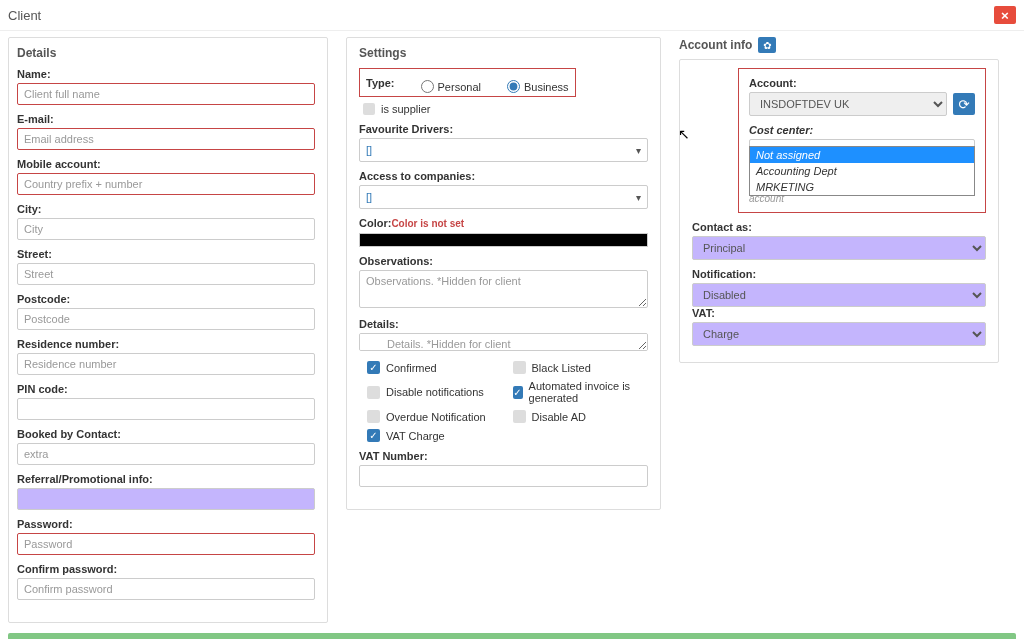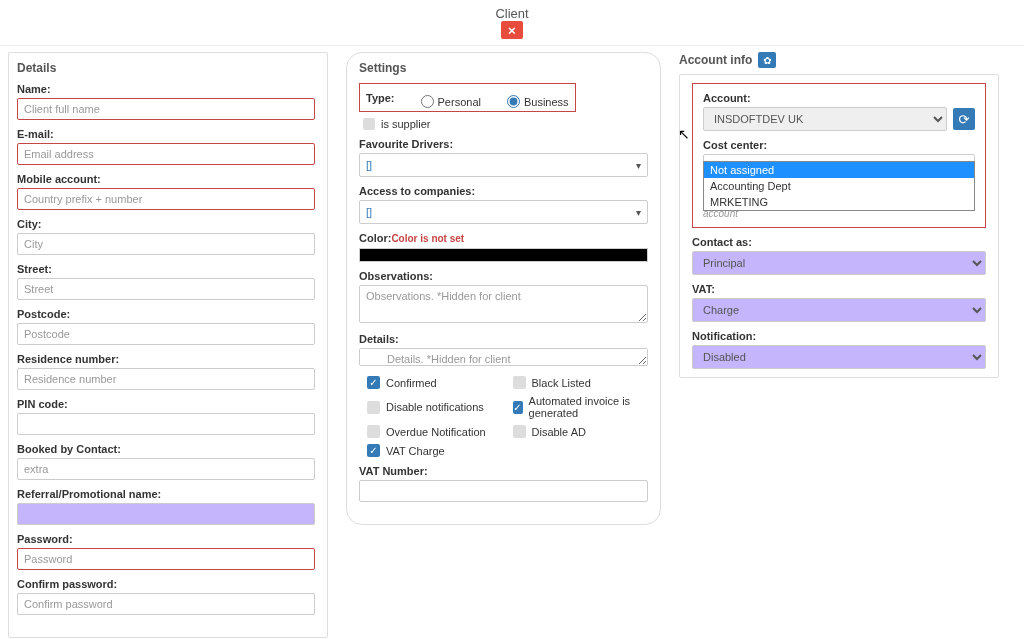--- a/index.html
+++ b/index.html
@@ -1,23 +1,23 @@
 <!DOCTYPE html>
 <html><head>
 <meta charset="utf-8">
 <style>
 * { box-sizing: border-box; margin: 0; padding: 0; font-family: Arial, Helvetica, sans-serif; }
 body { font-size: 11px; color: #333; background: #fff; }
-.header { padding: 6px 8px; display: flex; justify-content: space-between; align-items: center; border-bottom: 1px solid #eee; flex-direction: column; }
+.header { padding: 6px 8px; display: flex; justify-content: space-between; align-items: center; border-bottom: 1px solid #eee; }
 .header-title { font-size: 13px; color: #555; }
 .close-btn { background: #e74c3c; color: #fff; border: none; width: 22px; height: 18px; font-weight: bold; cursor: pointer; border-radius: 2px; }
 .columns { display: flex; gap: 18px; padding: 6px 8px 10px 8px; align-items: flex-start; }
 .panel { border: 1px solid #ddd; border-radius: 2px; padding: 8px 12px 14px 12px; }
 .col1 { width: 320px; padding-left: 8px; }
-.col2 { width: 315px; border-radius: 16px; }
+.col2 { width: 315px; }
 .col3 { width: 320px; }
 .panel-title { font-size: 12px; font-weight: bold; color: #555; margin-bottom: 8px; }
 .section-title-row { display: flex; align-items: center; gap: 6px; margin-bottom: 6px; }
 .cog-btn { background: #337ab7; border: none; color: #fff; width: 18px; height: 16px; border-radius: 2px; font-size: 10px; cursor: pointer; display: inline-flex; align-items: center; justify-content: center; }
 .field { margin-bottom: 8px; }
 .field label { display: block; font-weight: bold; font-size: 11px; margin-bottom: 3px; color: #333; }
 .field input[type="text"], .field input[type="password"], .field select, .field textarea {
   width: 100%; border: 1px solid #ccc; border-radius: 2px; padding: 4px 6px; font-size: 11px; color: #555;
 }
 .field textarea { resize: vertical; height: 38px; }
@@ -32,25 +32,25 @@
 .select-like { border: 1px solid #ccc; border-radius: 2px; padding: 4px 6px; display: flex; justify-content: space-between; align-items: center; cursor: pointer; height: 24px; }
 .select-like .caret::after { content: "▾"; color: #555; font-size: 10px; }
 .tiny-open-bracket { color: #337ab7; font-weight: normal; font-size: 11px; }
 .color-note { color: #c64545; font-size: 10px; }
 .color-swatch { width: 100%; height: 14px; border: 1px solid #ccc; background: #000; margin-top: 4px; }
 .chk-grid { display: grid; grid-template-columns: 1fr 1fr; gap: 6px 10px; margin: 6px 0 8px 8px; }
 .chk-item { display: flex; align-items: center; gap: 6px; font-size: 11px; }
 .chk-box { width: 13px; height: 13px; border-radius: 2px; display: inline-flex; align-items: center; justify-content: center; font-size: 10px; color: #fff; }
 .chk-off { background: #ddd; }
 .chk-on { background: #337ab7; }
-.account-box { border: 1px solid #c64545; padding: 8px 10px; margin-bottom: 8px; position: relative; }
+.account-box { border: 1px solid #c64545; padding: 8px 10px; margin-bottom: 8px; position: relative; margin-left: 46px; }
 .account-row { display: flex; gap: 6px; align-items: center; }
 .account-row select { flex: 1; }
 .reload-btn { background: #337ab7; border: none; color: #fff; width: 22px; height: 22px; border-radius: 2px; cursor: pointer; display: flex; align-items: center; justify-content: center; }
-.cc-wrap { position: relative; margin-top: 8px; }
+.cc-wrap { position: relative; margin-top: 8px; font-style: italic; }
 .cc-select { width: 100%; border: 1px solid #ccc; border-radius: 2px; padding: 4px 6px; font-size: 11px; background: #fff; display: flex; justify-content: space-between; align-items: center; height: 22px; }
 .cc-dropdown { position: absolute; top: 22px; left: 0; right: 0; border: 1px solid #888; background: #fff; z-index: 10; }
 .cc-option { padding: 2px 6px; font-size: 11px; cursor: pointer; }
 .cc-option.active { background: #1e90ff; color: #fff; }
 .small-note { font-size: 10px; color: #999; font-style: italic; margin-top: 32px; }
 .save-bar { margin: 0 8px 6px 8px; }
 .save-btn { width: 100%; background: #81c784; color: #fff; border: none; padding: 8px; font-size: 14px; letter-spacing: 1px; border-radius: 2px; cursor: pointer; }
 .cursor-arrow { position: absolute; left: 678px; top: 126px; font-size: 14px; color: #000; pointer-events:none; }
 </style>
 </head>
@@ -86,21 +86,21 @@
 
     <div class="field"><label>Residence number:</label>
       <input type="text" placeholder="Residence number" style=""></div>
 
     <div class="field"><label>PIN code:</label>
       <input type="text" style=""></div>
 
     <div class="field"><label>Booked by Contact:</label>
       <input type="text" placeholder="extra" style=""></div>
 
-    <div class="field"><label>Referral/Promotional name:</label>
+    <div class="field"><label>Referral/Promotional info:</label>
       <input type="text" class="disabled-bg" style=""></div>
 
     <div class="field"><label>Password:</label>
       <input type="password" class="red-border" placeholder="Password" style=""></div>
 
     <div class="field"><label>Confirm password:</label>
       <input type="password" placeholder="Confirm password" style=""></div>
   </div>
 
   <div class="panel col2">
@@ -216,25 +216,25 @@
             <div class="cc-option">Accounting Dept</div>
             <div class="cc-option">MRKETING</div>
           </div>
         </div>
         <div class="small-note">account</div>
       </div>
 
       <div class="field"><label>Contact as:</label>
         <select class="disabled-bg"><option>Principal</option></select></div>
 
+      <div class="field" style="margin-bottom:0"><label>Notification:</label>
+        <select class="disabled-bg"><option>Disabled</option></select></div>
+
       <div class="field"><label>VAT:</label>
         <select class="disabled-bg"><option>Charge</option></select></div>
-
-      <div class="field" style="margin-bottom:0"><label>Notification:</label>
-        <select class="disabled-bg"><option>Disabled</option></select></div>
     </div>
   </div>
 </div>
 
 <div class="save-bar">
   <button class="save-btn">SAVE</button>
 </div>
 
 <div class="cursor-arrow">↖</div>
 

